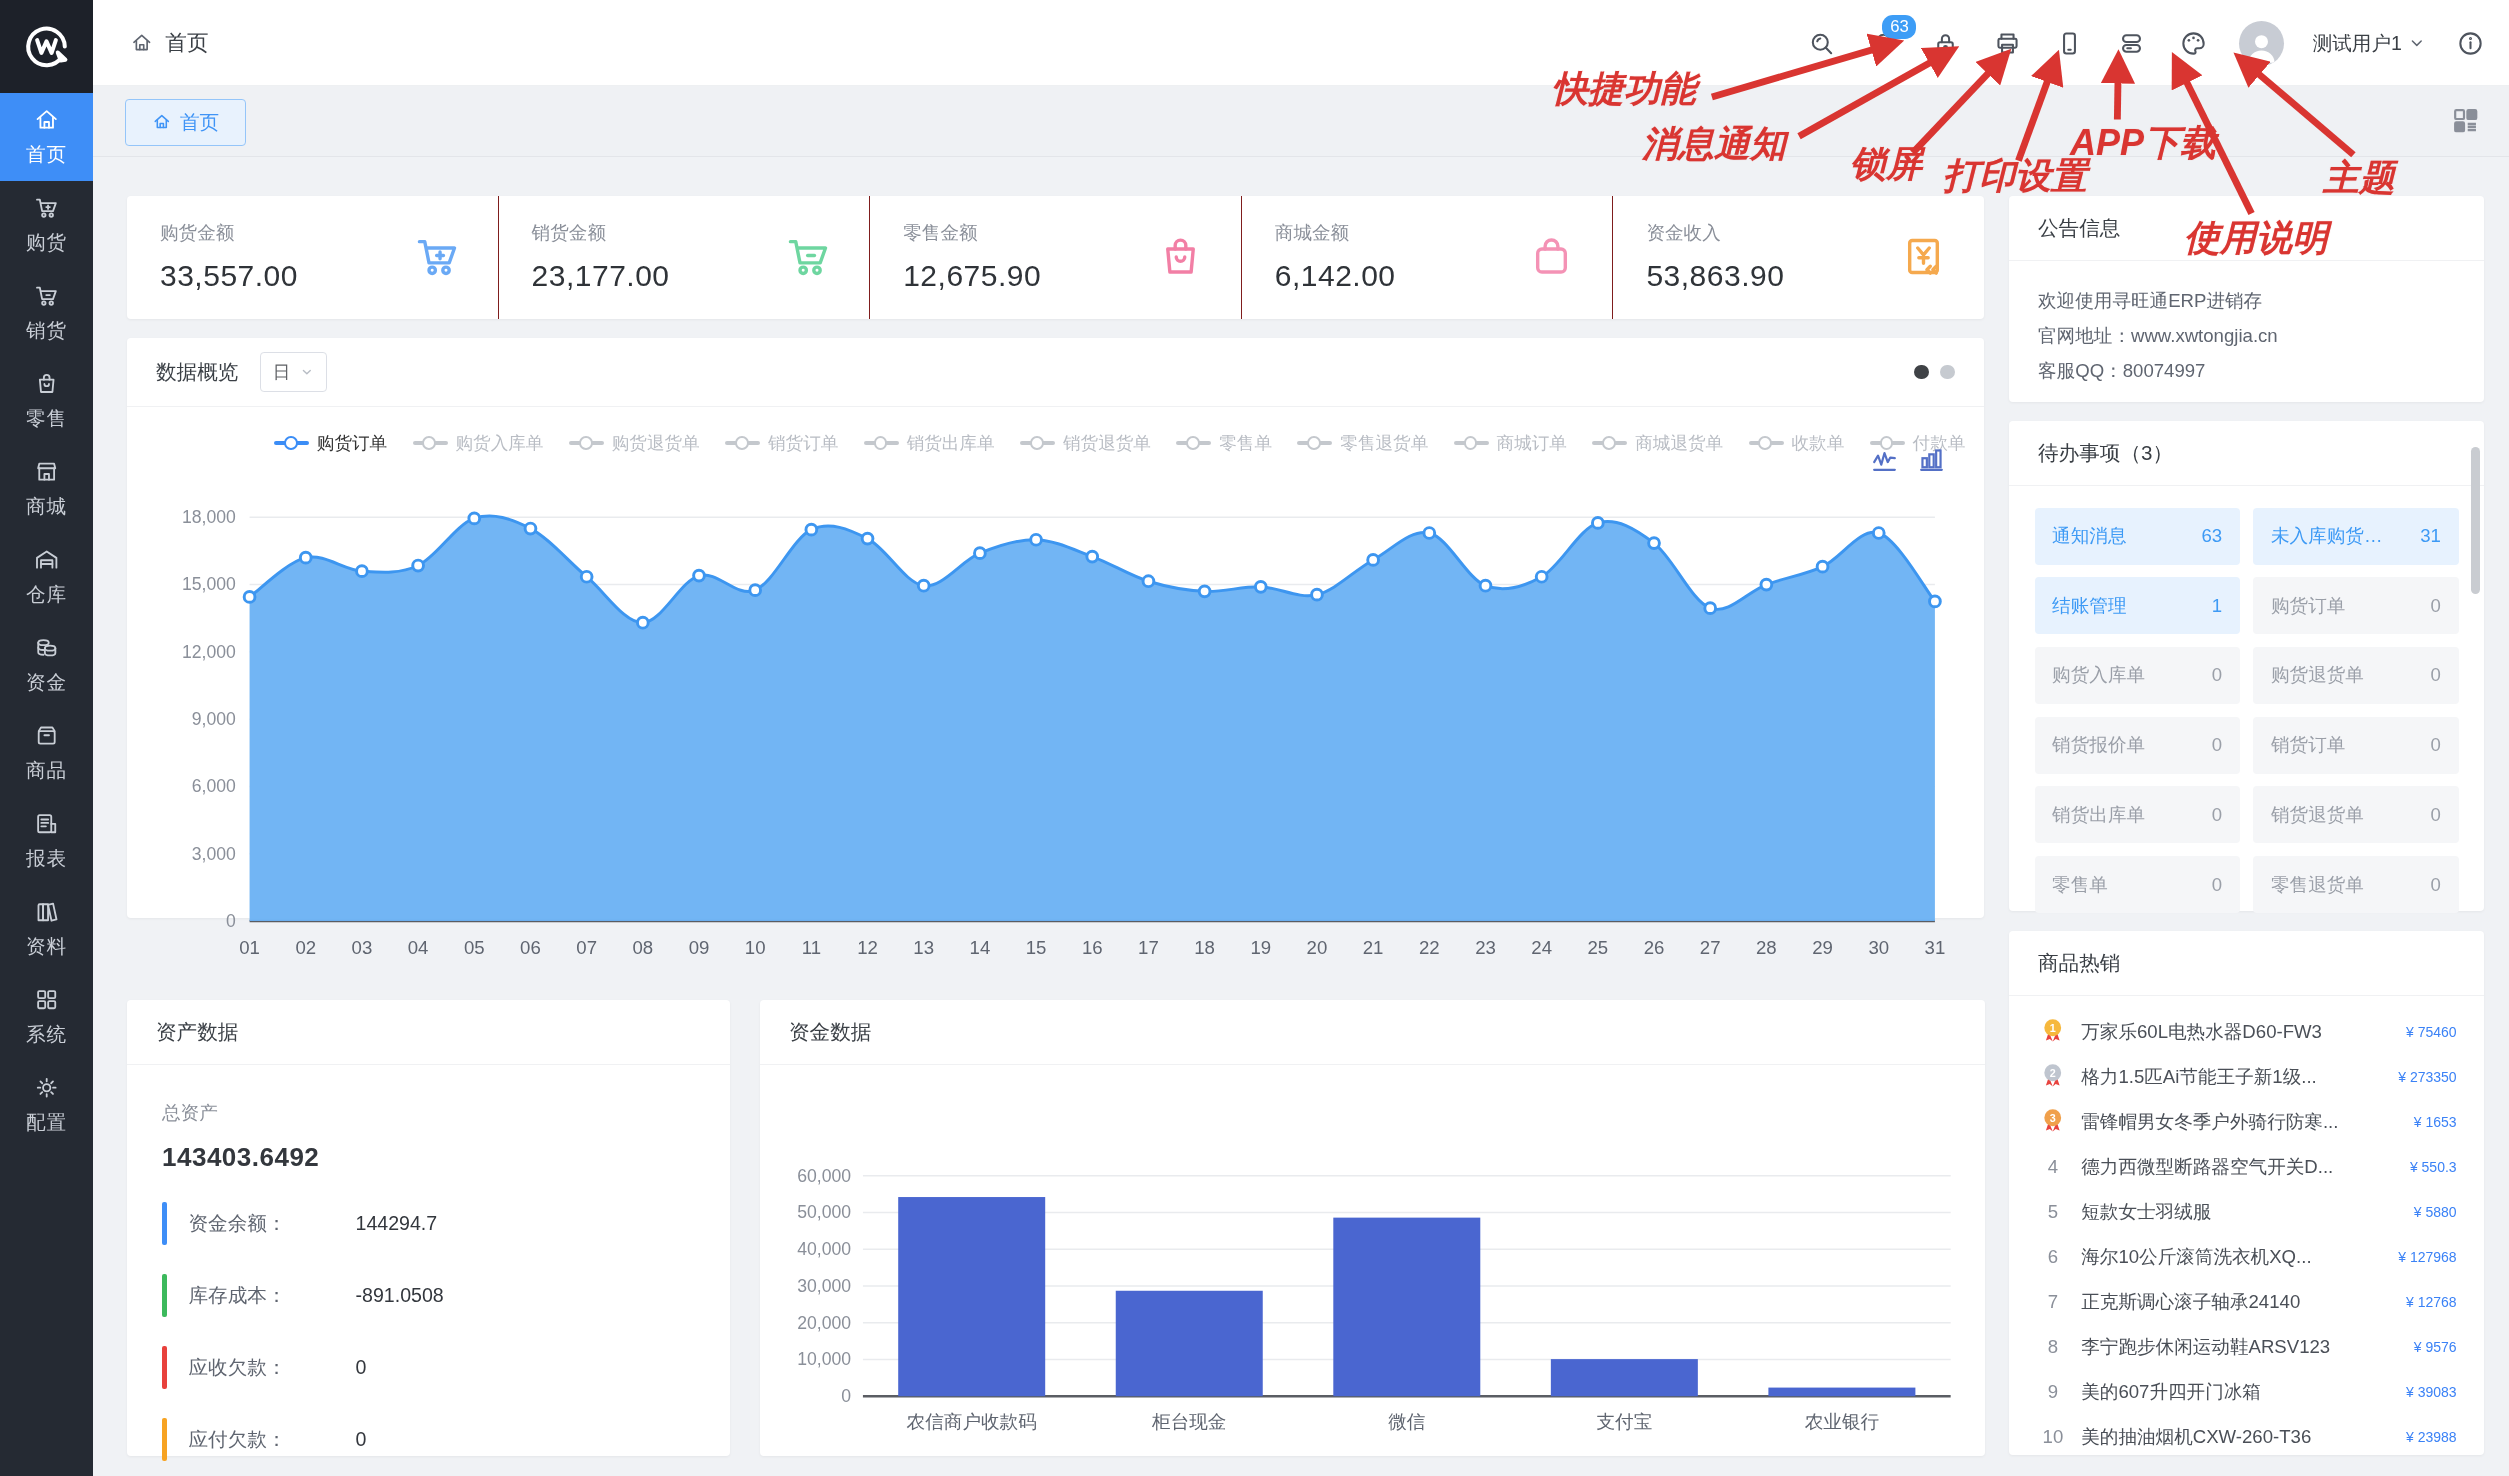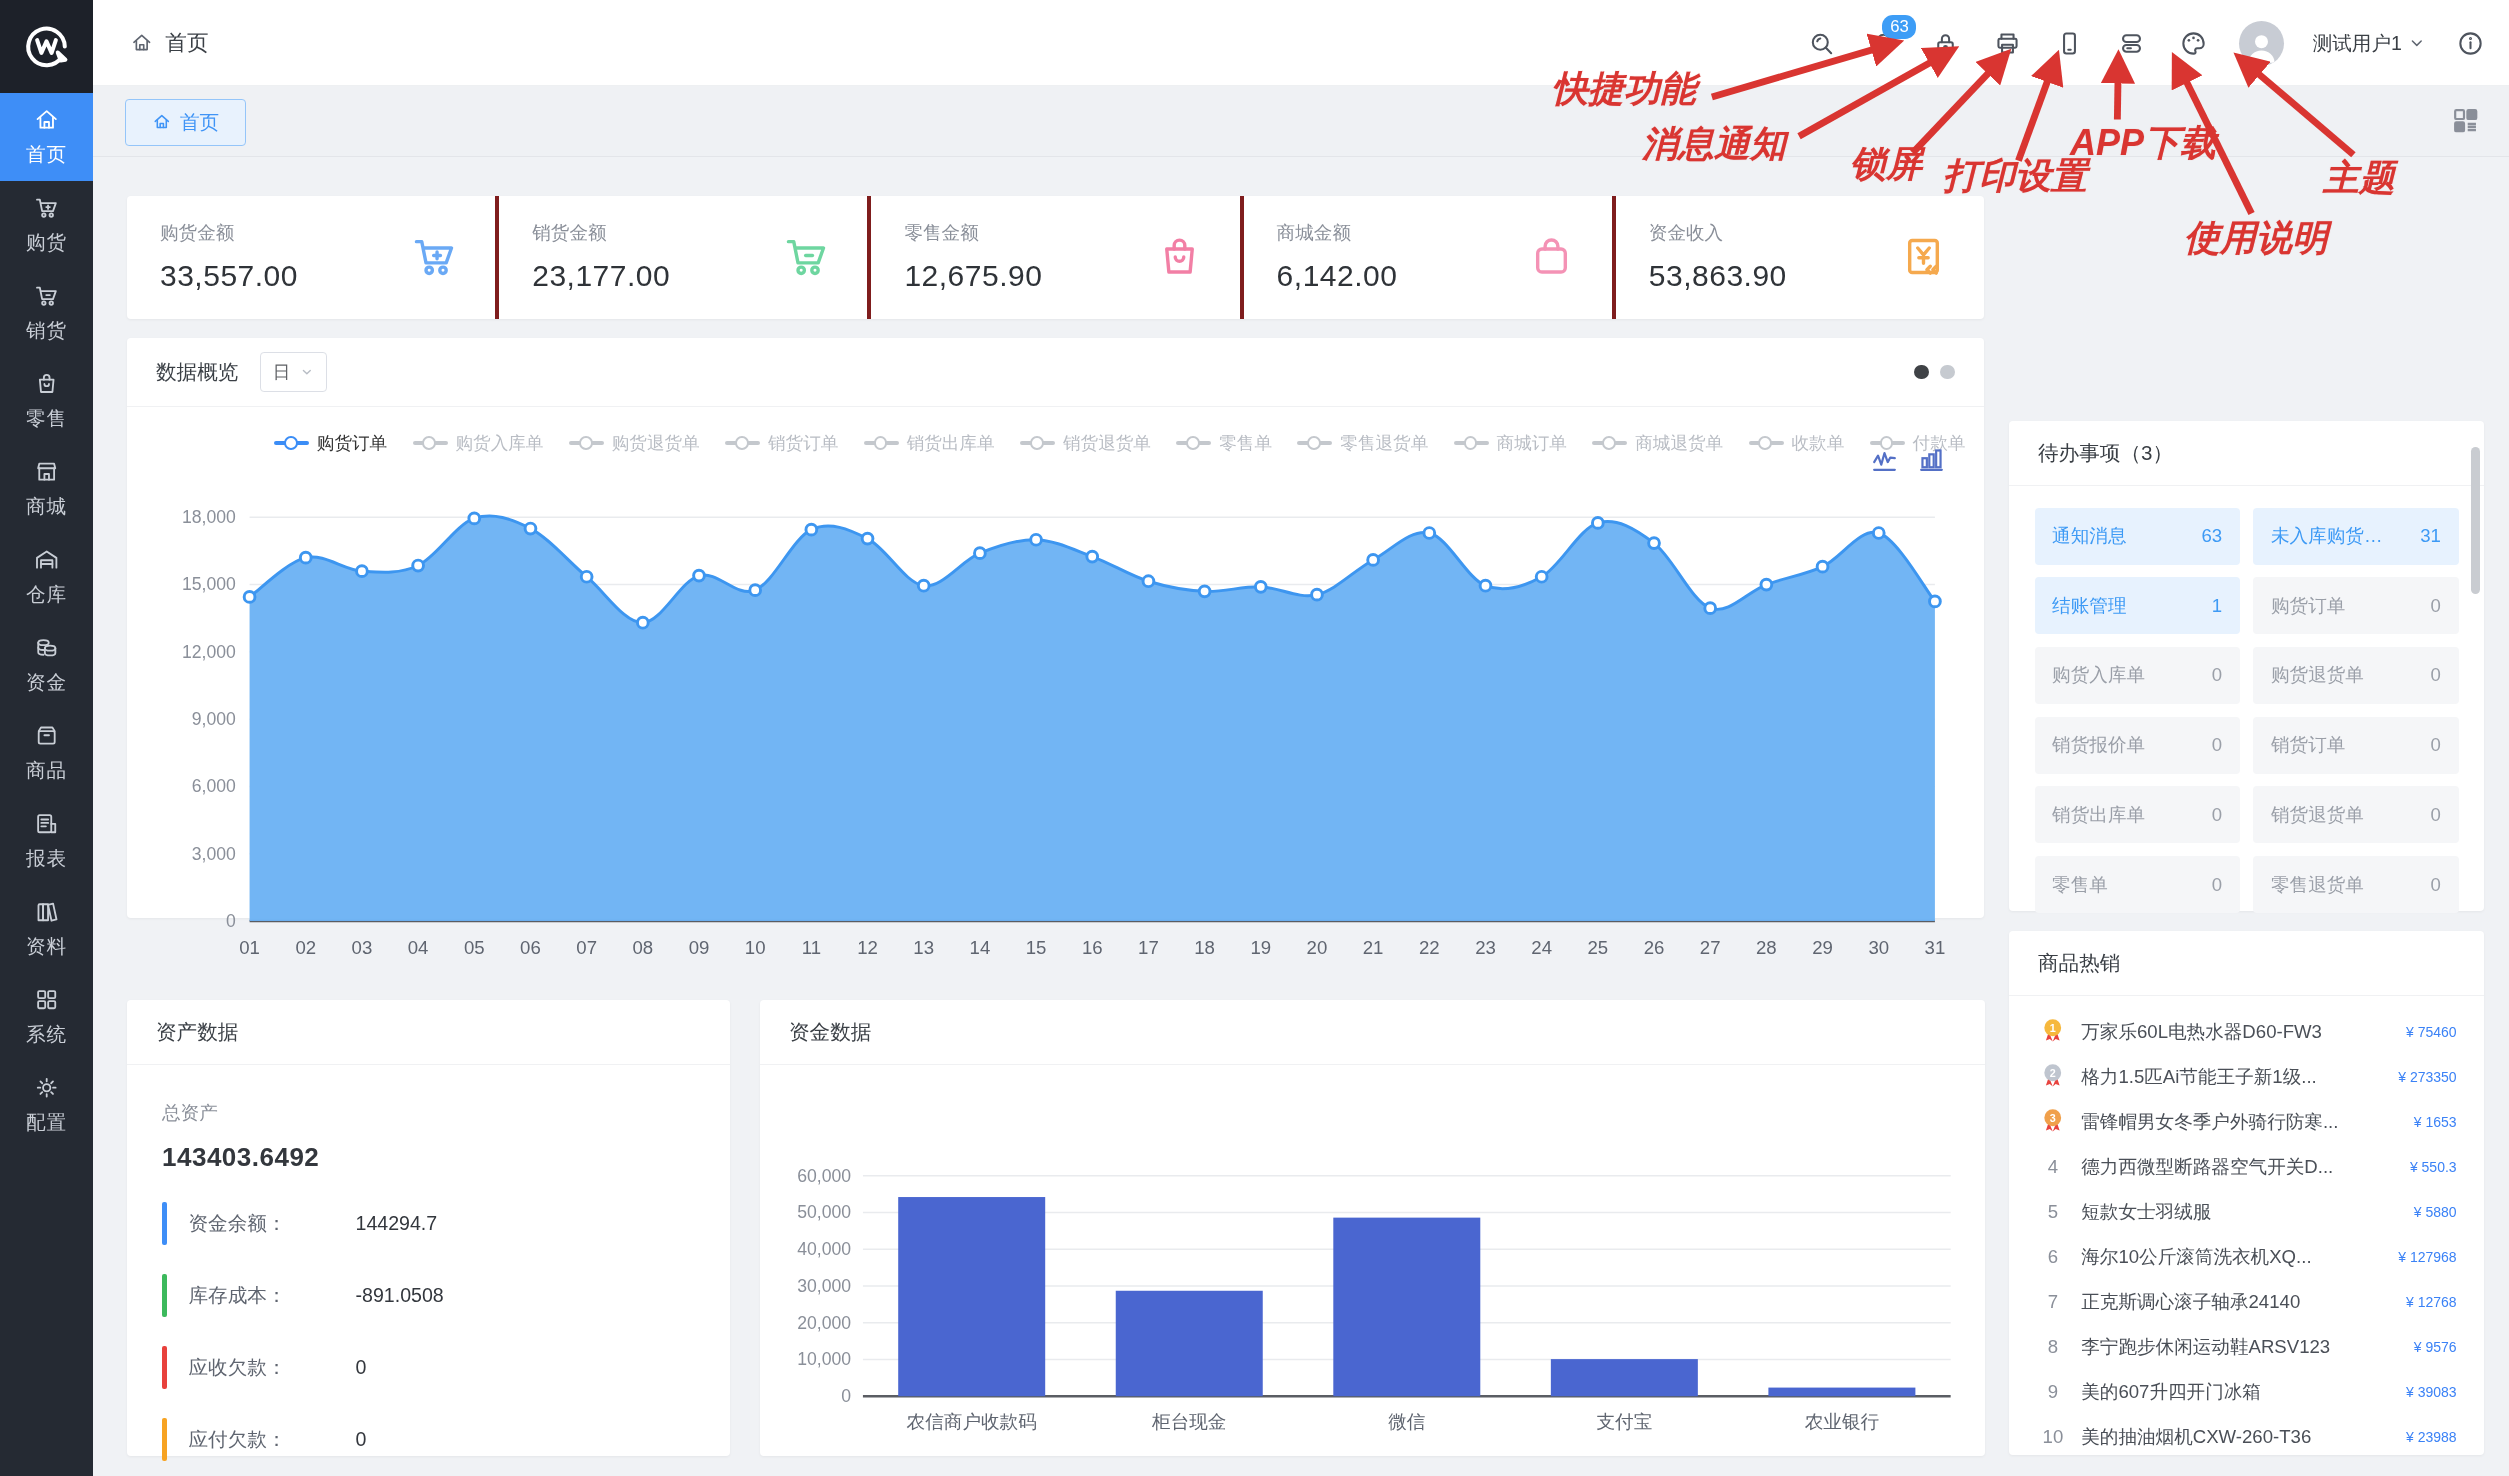--- a/index.html
+++ b/index.html
@@ -27,21 +27,21 @@
   .tab { position:absolute; left:32px; top:12.7px; height:47px; padding:0 25.5px; background:#e8f2fd; border:1px solid #94c5f9; border-radius:3.9px; display:flex; align-items:center; gap:8.8px; color:#3f94f6; font-size:19.6px; cursor:pointer; }
   .widget-toggle { position:absolute; right:27.4px; top:17.6px; width:33px; height:33px; color:#8a8f99; cursor:pointer; }
 
   
   .card { position:absolute; background:#fff; border-radius:3.9px; box-shadow:0 1px 2.9px rgba(0,0,0,.05); }
   .card-hd { height:65px; border-bottom:1px solid #f0f1f3; display:flex; align-items:center; padding:0 29px; font-size:20.6px; color:#3a3f45; }
 
   
   .stats { left:127px; top:196px; width:1857px; height:123px; display:flex; }
   .stat-cell { flex:1; position:relative; padding:23.5px 33px; }
-  .stat-cell + .stat-cell { border-left:4px solid #7f1d1d; }
+  .stat-cell + .stat-cell { border-left:1px solid #7f1d1d; }
   .stat-label { font-size:18.6px; color:#8a8f99; }
   .stat-value { font-size:30px; color:#2f3338; margin-top:13.7px; font-weight:500; letter-spacing:0.5px; }
   .stat-ico { position:absolute; right:35px; top:35px; }
 
   
   .overview { left:127px; top:338px; width:1857px; height:580px; }
   .ov-hd { height:69px; border-bottom:1px solid #f0f1f3; display:flex; align-items:center; padding:0 29px; gap:21.6px; }
   .ov-title { font-size:20.6px; color:#3a3f45; }
   .select { display:flex; align-items:center; gap:9.8px; border:1px solid #dcdfe6; border-radius:3.9px; padding:6.9px 11.8px; font-size:17.6px; color:#606266; cursor:pointer; background:#fff; }
   .dots { margin-left:auto; display:flex; gap:11.8px; }
@@ -577,20 +577,28 @@
         <text x="438" y="370" text-anchor="middle" font-size="19" fill="#5f6570">柜台现金</text>
         <rect x="585" y="155.75" width="150" height="182.25" fill="#4a66d0"></rect>
         <text x="660" y="370" text-anchor="middle" font-size="19" fill="#5f6570">微信</text>
         <rect x="807" y="300.125" width="150" height="37.875" fill="#4a66d0"></rect>
         <text x="882" y="370" text-anchor="middle" font-size="19" fill="#5f6570">支付宝</text>
         <rect x="1029" y="329.1875" width="150" height="8.8125" fill="#4a66d0"></rect>
         <text x="1104" y="370" text-anchor="middle" font-size="19" fill="#5f6570">农业银行</text>
       </svg>
   </section>
 
+  <section class="card announce">
+    <div class="card-hd">公告信息</div>
+    <div class="announce-body" id="announce-body">
+        <div>欢迎使用寻旺通ERP进销存</div>
+        <div>官网地址：www.xwtongjia.cn</div>
+        <div>客服QQ：80074997</div>
+      </div>
+  </section>
 
   <section class="card todo">
     <div class="card-hd">待办事项（3）</div>
     <div class="todo-body" id="todo-body">
         <div class="tile hl">
           <span>通知消息</span>
           <span>63</span>
         </div>
         <div class="tile hl">
           <span>未入库购货…</span>

